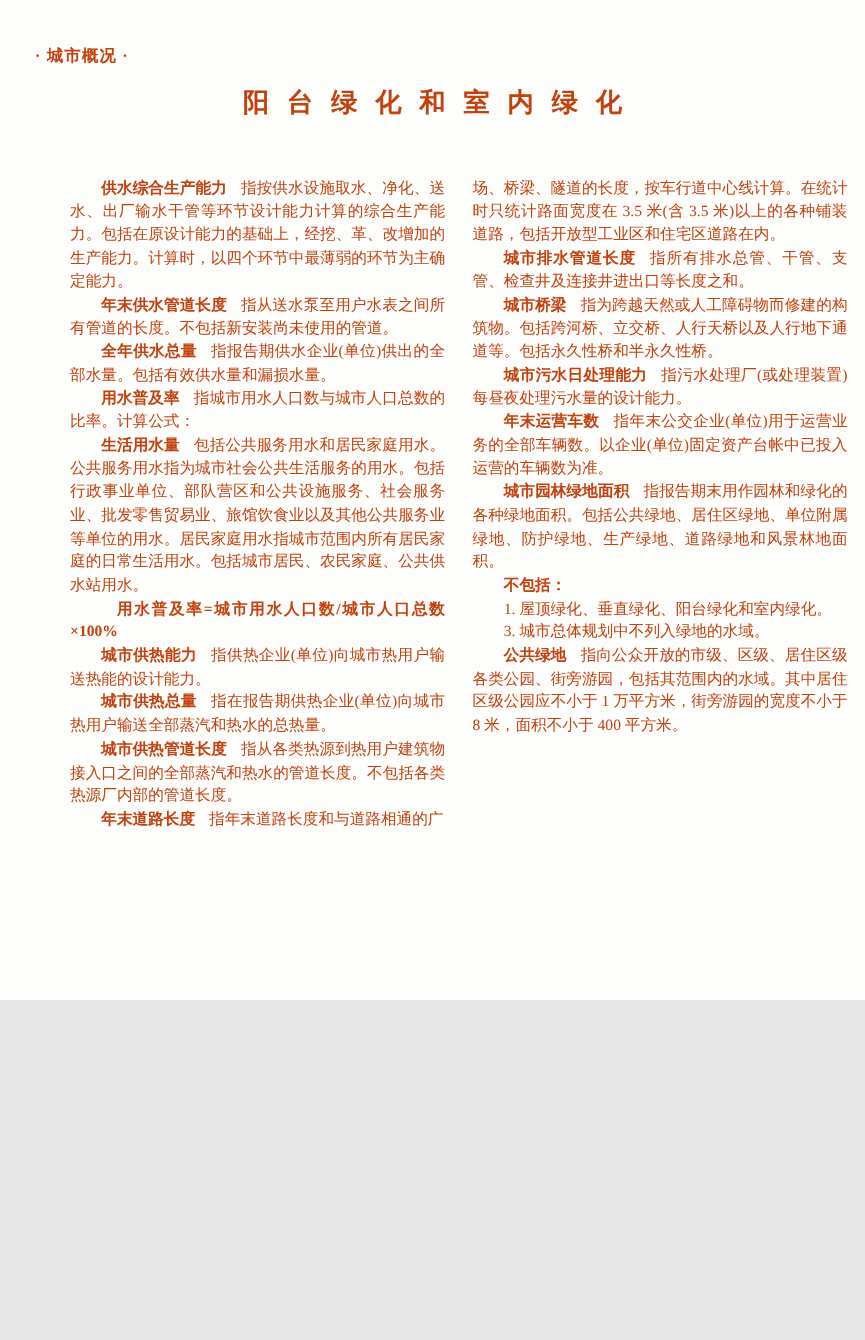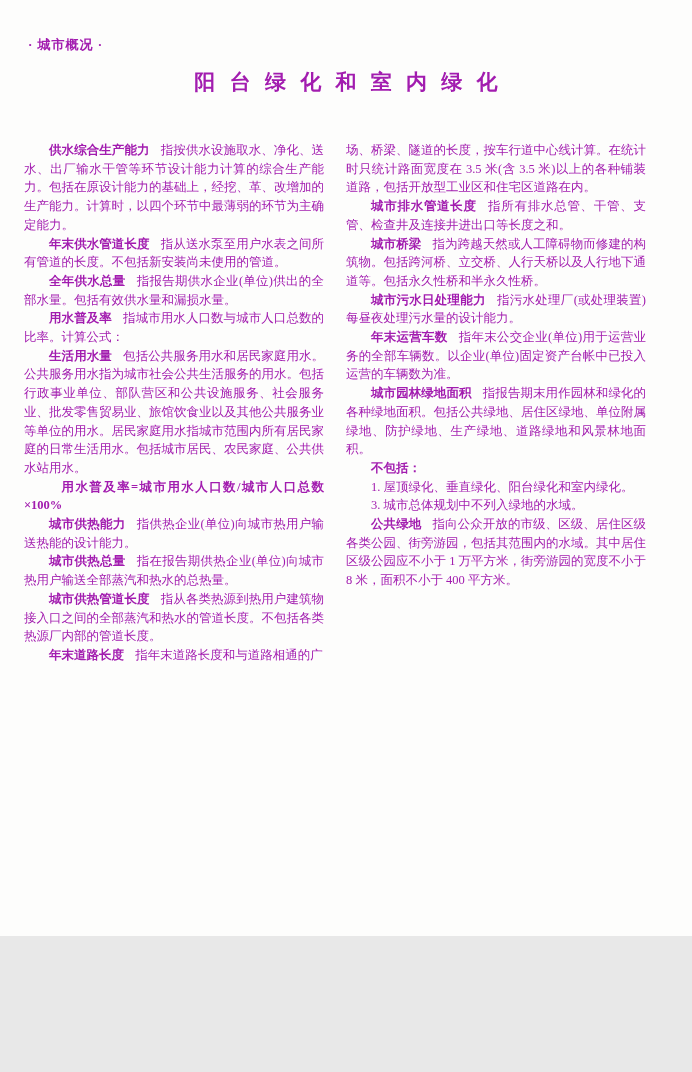--- a/index.html
+++ b/index.html
@@ -3,24 +3,24 @@
 <meta charset="utf-8">
 <style>
   html, body {
     margin: 0;
     padding: 0;
     background: #e8e8e8;
   }
   .page {
     position: relative;
     width: 692px;
-    height: 936px;
+    height: 800px;
     margin: 0 auto;
     background: #fdfdfc;
-    color: #a21caf;
+    color: #c2410c;
     font-family: "Liberation Serif", "DejaVu Serif", serif;
     overflow: hidden;
   }
   .running-head {
     position: absolute;
     left: 28px;
     top: 36px;
     font-size: 13px;
     font-weight: bold;
     letter-spacing: 1px;
@@ -32,21 +32,21 @@
     width: 100%;
     margin: 0;
     text-align: center;
     font-size: 21px;
     font-weight: bold;
     letter-spacing: 0.68em;
     text-indent: 0.68em;
   }
   .columns {
     position: absolute;
-    left: 24px;
+    left: 56px;
     top: 141px;
     width: 622px;
     display: flex;
     gap: 22px;
   }
   .column {
     width: 307px;
     font-size: 12.5px;
     line-height: 18.7px;
     text-align: justify;

